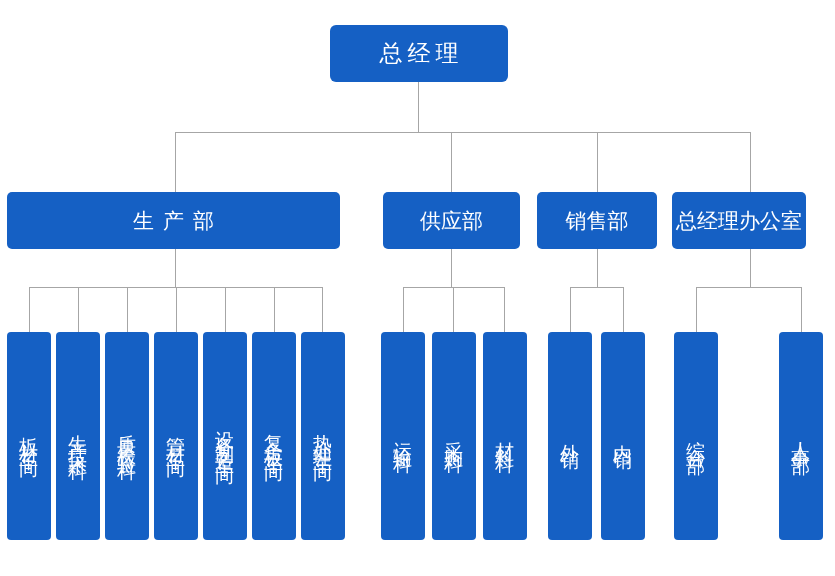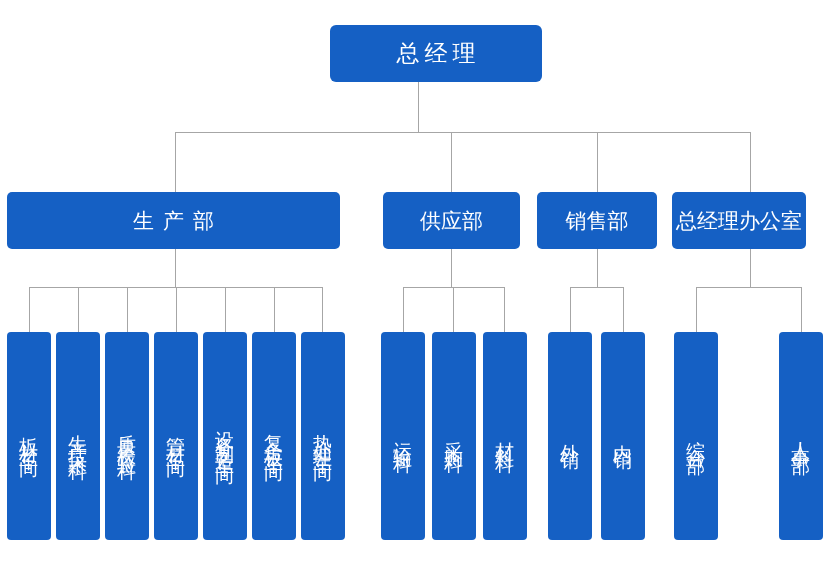--- a/index.html
+++ b/index.html
@@ -97,21 +97,21 @@
   <div class="connector v" style="left:597px; top:249px; height:38px;"></div>
   <div class="connector h" style="left:570px; top:287px; width:53px;"></div>
   <div class="connector v" style="left:570px; top:287px; height:45px;"></div>
   <div class="connector v" style="left:623px; top:287px; height:45px;"></div>
 
   <div class="connector v" style="left:750px; top:249px; height:38px;"></div>
   <div class="connector h" style="left:696px; top:287px; width:105px;"></div>
   <div class="connector v" style="left:696px; top:287px; height:45px;"></div>
   <div class="connector v" style="left:801px; top:287px; height:45px;"></div>
 
-  <div class="node node-root" style="left:330px; top:25px; width:212px; height:57px;">
+  <div class="node node-root" style="left:330px; top:25px; width:178px; height:57px;">
     <span>总经理</span>
   </div>
 
   <div class="node node-l2 spaced" style="left:7px; top:192px; width:333px; height:57px;align-items:center;">
     <span>生产部</span>
   </div>
 
   <div class="node node-l2" style="left:537px; top:192px; width:120px; height:57px;">
     <span>销售部</span>
   </div>

